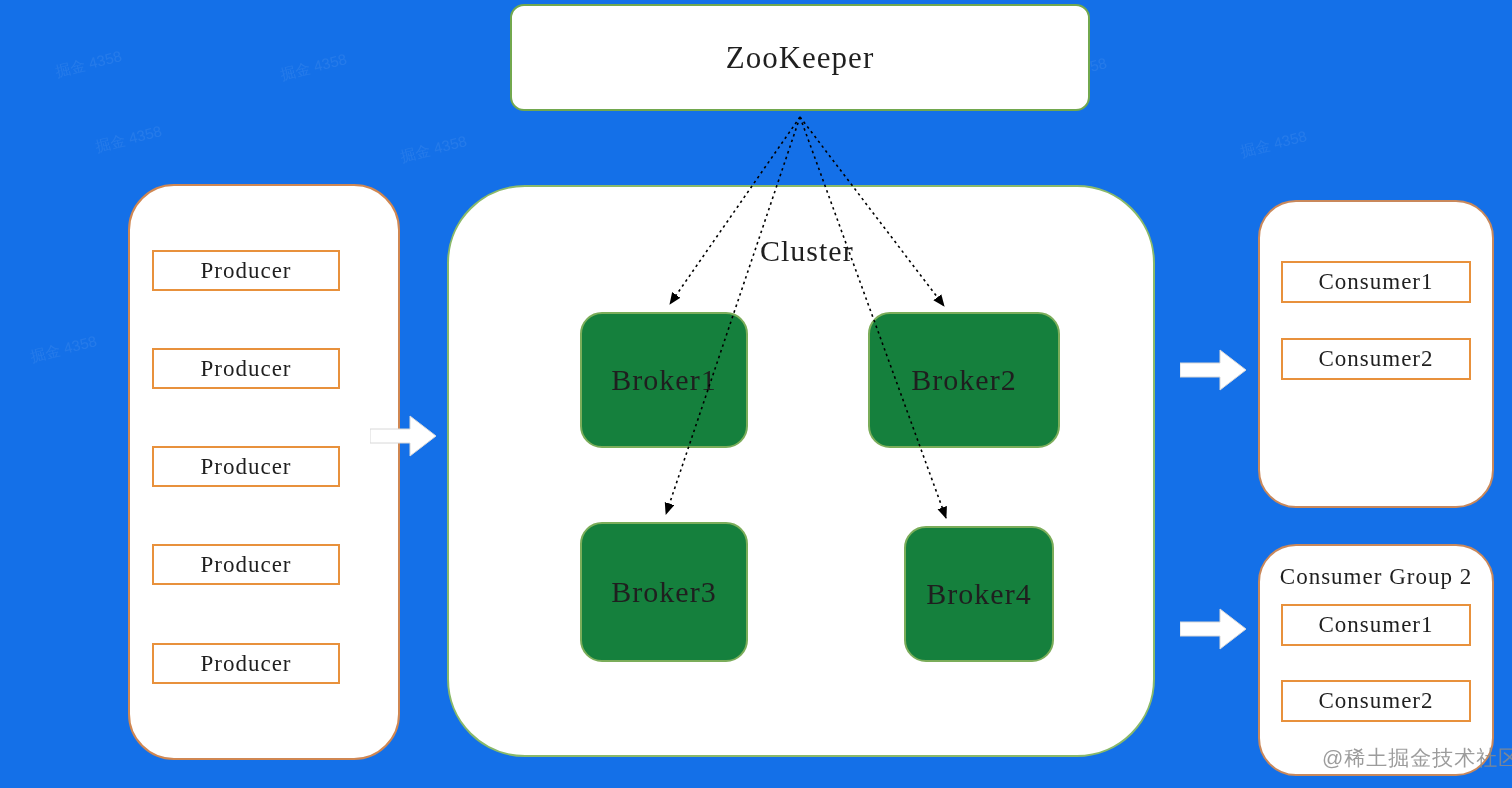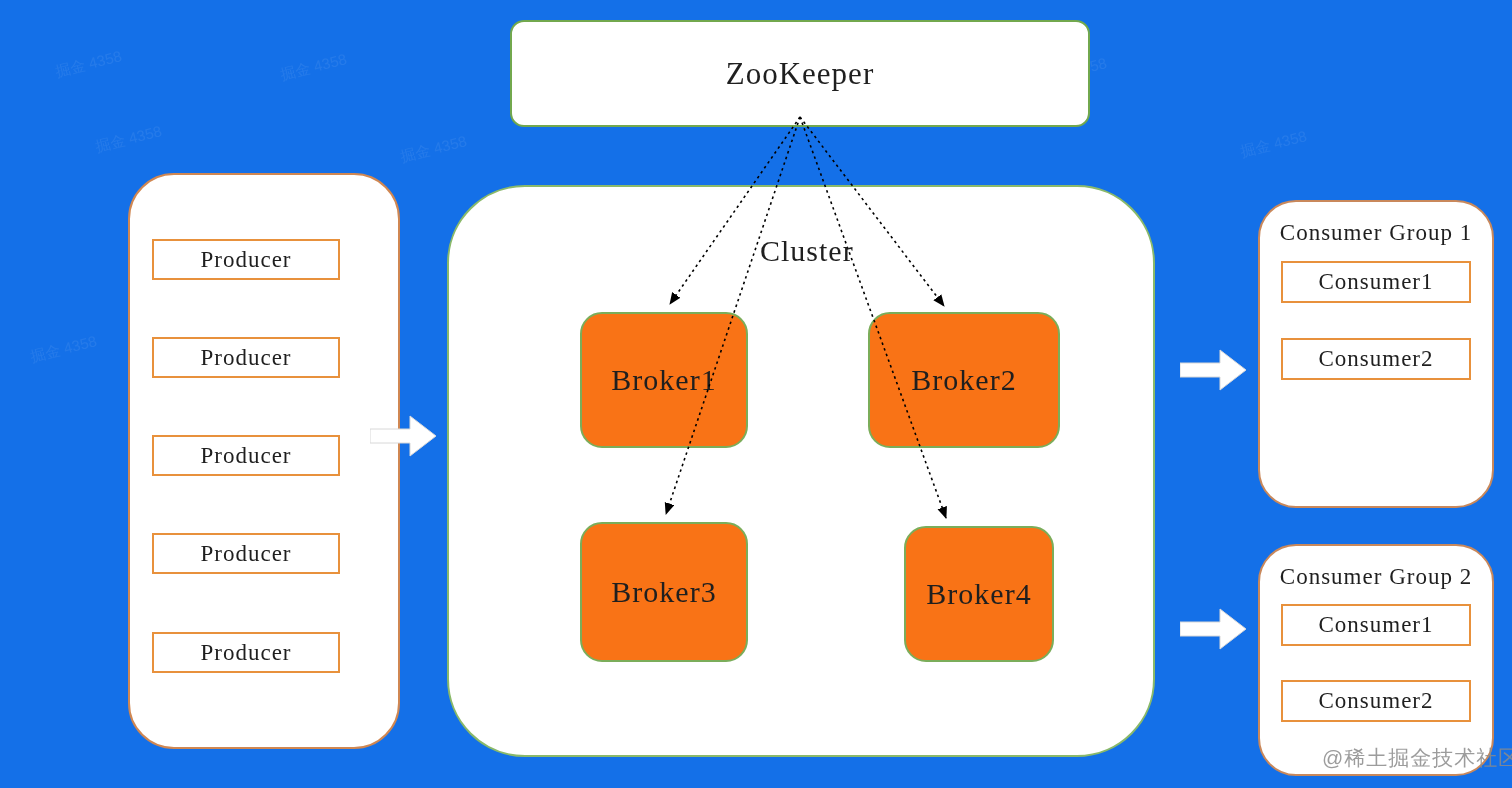--- a/index.html
+++ b/index.html
@@ -6,27 +6,27 @@
   body{
     width:1512px;height:788px;position:relative;overflow:hidden;
     background:#1470e8;
     font-family:"Liberation Serif", serif;
     color:#1f1f1f;
   }
   .panel{
     position:absolute;background:#ffffff;box-sizing:border-box;
   }
   .zk{
-    left:510px;top:20px;width:580px;height:107px;
+    left:510px;top:4px;width:580px;height:107px;
     border:2px solid #72a84e;border-radius:14px;
     display:flex;align-items:center;justify-content:center;
     font-size:31px;letter-spacing:1px;
   }
   .producers-panel{
-    left:128px;top:173px;width:272px;height:576px;
+    left:128px;top:184px;width:272px;height:576px;
     border:2px solid #d08752;border-radius:46px;
   }
   .cluster-panel{
     left:447px;top:185px;width:708px;height:572px;
     border:2px solid #8ab96a;border-radius:78px;
   }
   .cg-panel{
     border:2px solid #c9885b;border-radius:38px;
   }
   .cg1{left:1258px;top:200px;width:236px;height:308px;}
@@ -37,21 +37,21 @@
   }
   .small-box{
     position:absolute;background:#ffffff;box-sizing:border-box;
     border:2px solid #e8913c;
     display:flex;align-items:center;justify-content:center;
     font-size:23px;letter-spacing:1px;
   }
   .producer-box{left:22px;width:188px;height:41px;}
   .consumer-box{left:21px;width:190px;height:42px;}
   .broker{
-    position:absolute;background:#f97316;box-sizing:border-box;
+    position:absolute;background:#15803d;box-sizing:border-box;
     border:2px solid #7bad5a;border-radius:22px;
     display:flex;align-items:center;justify-content:center;
     font-size:30px;letter-spacing:1px;
   }
   .cluster-label{
     position:absolute;left:760px;top:234px;
     font-size:30px;letter-spacing:1px;
   }
   .overlay{
     position:absolute;left:0;top:0;width:1512px;height:788px;
@@ -146,21 +146,20 @@
   <polygon points="0,15 40,15 40,2 66,22 40,42 40,29 0,29" fill="#ffffff" stroke="#d8d8d8" stroke-width="1"></polygon>
 </svg>
 <svg class="flow-arrow" style="left:1180px;top:348px" width="68" height="44" viewBox="0 0 68 44">
   <polygon points="0,15 40,15 40,2 66,22 40,42 40,29 0,29" fill="#ffffff" stroke="#d8d8d8" stroke-width="1"></polygon>
 </svg>
 <svg class="flow-arrow" style="left:1180px;top:607px" width="68" height="44" viewBox="0 0 68 44">
   <polygon points="0,15 40,15 40,2 66,22 40,42 40,29 0,29" fill="#ffffff" stroke="#d8d8d8" stroke-width="1"></polygon>
 </svg>
 
 <div class="panel cg-panel cg1">
-  <div class="cg-title">Consumer Group 1</div>
   <div class="small-box consumer-box" style="top:59px">
       <span>Consumer1</span>
     </div>
   <div class="small-box consumer-box" style="top:136px">
       <span>Consumer2</span>
     </div>
 </div>
 
 <div class="panel cg-panel cg2">
   <div class="cg-title">Consumer Group 2</div>

